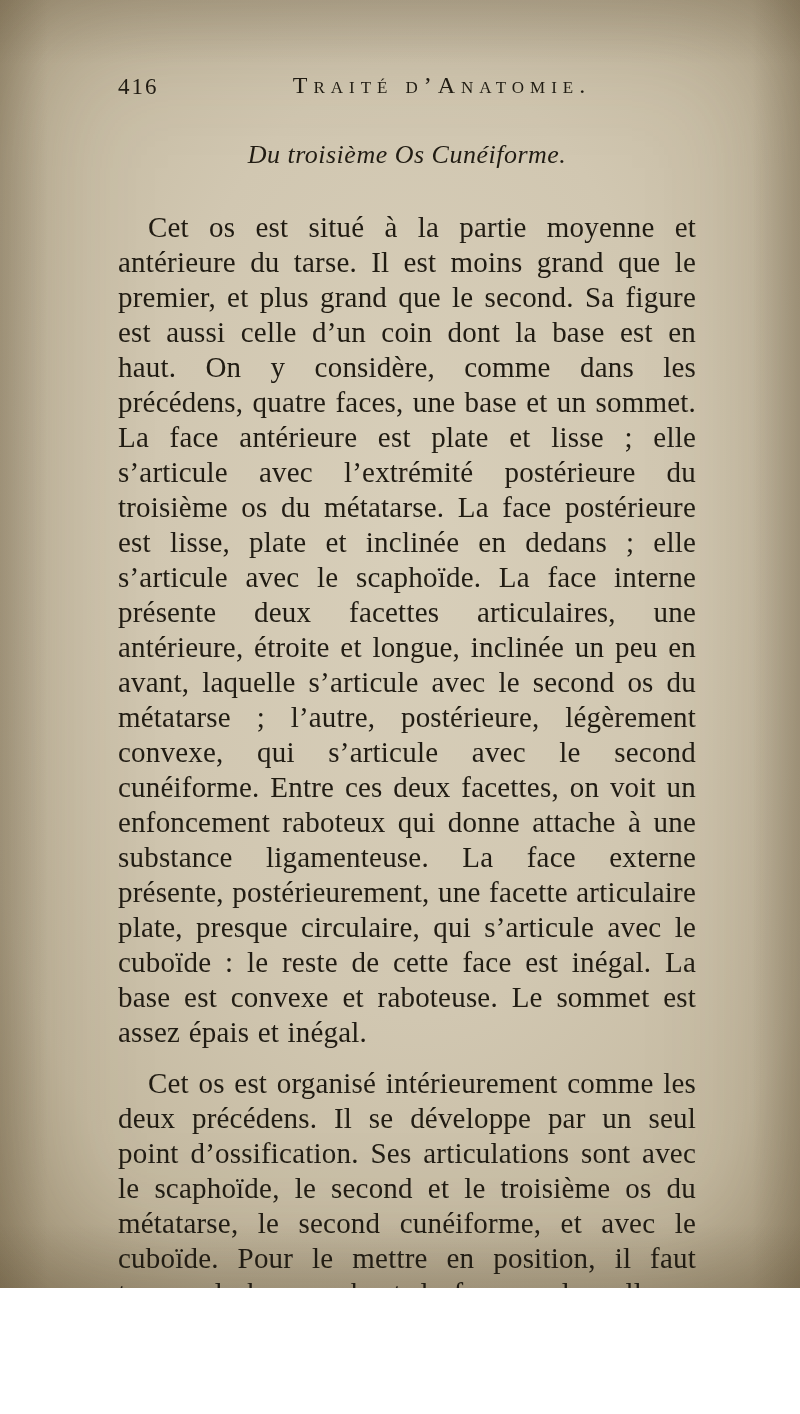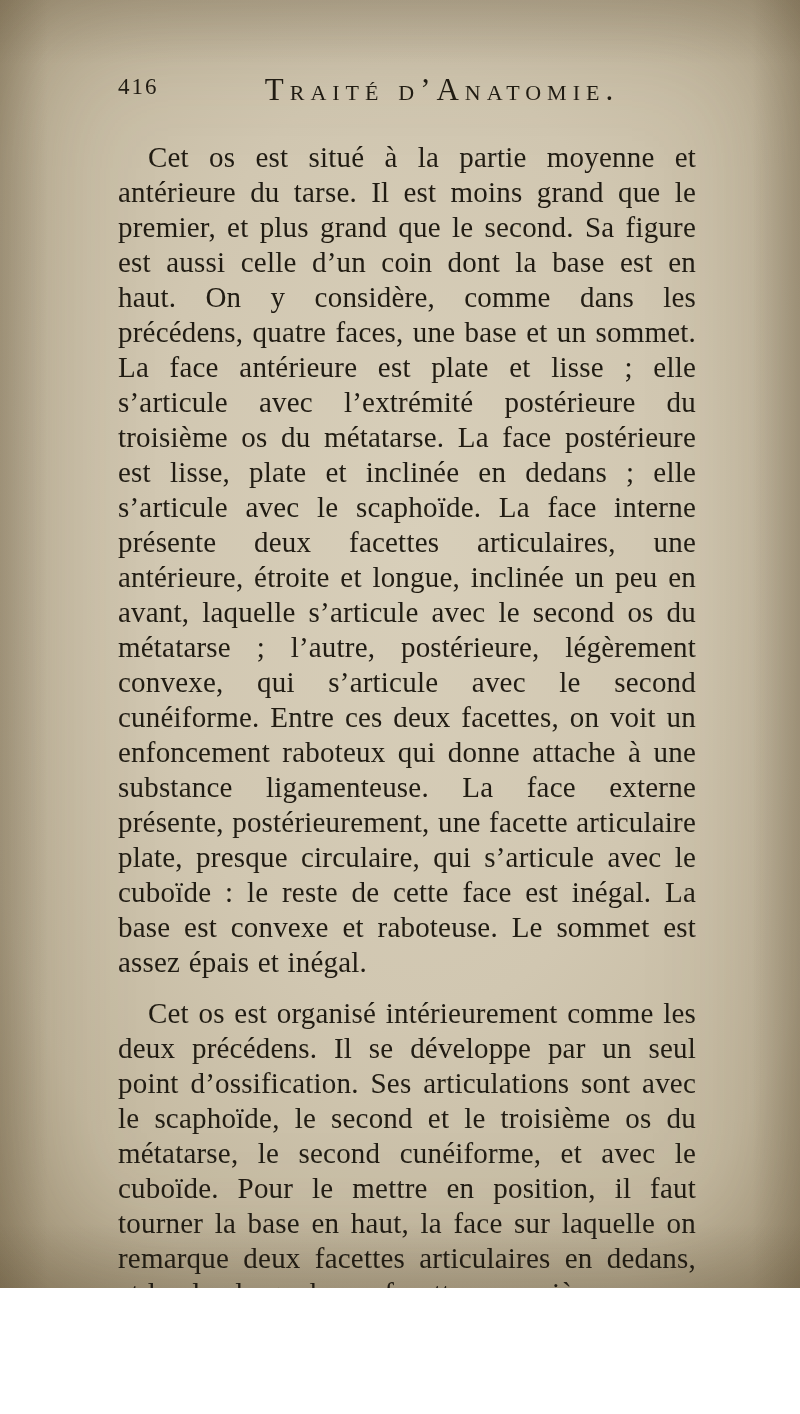--- a/index.html
+++ b/index.html
@@ -43,21 +43,21 @@
     font-size: 23px;
     letter-spacing: 2px;
   }
   .running-title {
     position: absolute;
     left: 70px;
     right: 0;
     top: 0;
     text-align: center;
     font-variant: small-caps;
-    font-size: 31px;
+    font-size: 24px;
     letter-spacing: 6px;
     white-space: nowrap;
   }
   .section-title {
     text-align: center;
     font-style: italic;
     font-size: 26px;
     margin: 0 0 40px 0;
     font-weight: normal;
     letter-spacing: 0.5px;
@@ -81,20 +81,21 @@
 <div class="book-page">
   <div class="page-edge-shade"></div>
 
   <div class="text-block">
 
     <div class="page-header">
       <span class="page-number">416</span>
       <span class="running-title">Traité d’Anatomie.</span>
     </div>
 
+    <h2 class="section-title">Du troisième Os Cunéiforme.</h2>
 
     <div class="body-text">
       <p>Cet os est situé à la partie moyenne et antérieure du tarse. Il est moins grand que le premier, et plus grand que le second. Sa figure est aussi celle d’un coin dont la base est en haut. On y considère, comme dans les précédens, quatre faces, une base et un sommet. La face antérieure est plate et lisse ; elle s’articule avec l’extrémité postérieure du troisième os du métatarse. La face postérieure est lisse, plate et inclinée en dedans ; elle s’articule avec le scaphoïde. La face interne présente deux facettes articulaires, une antérieure, étroite et longue, inclinée un peu en avant, laquelle s’articule avec le second os du métatarse ; l’autre, postérieure, légèrement convexe, qui s’articule avec le second cunéiforme. Entre ces deux facettes, on voit un enfoncement raboteux qui donne attache à une substance ligamenteuse. La face externe présente, postérieurement, une facette articulaire plate, presque circulaire, qui s’articule avec le cuboïde : le reste de cette face est inégal. La base est convexe et raboteuse. Le sommet est assez épais et inégal.</p>
       <p>Cet os est organisé intérieurement comme les deux précédens. Il se développe par un seul point d’ossification. Ses articulations sont avec le scaphoïde, le second et le troisième os du métatarse, le second cunéiforme, et avec le cuboïde. Pour le mettre en position, il faut tourner la base en haut, la face sur laquelle on remarque deux facettes articulaires en dedans, et la plus large de ces facettes en arrière.</p>
     </div>
 
   </div>
 </div>
 
 </body></html>

